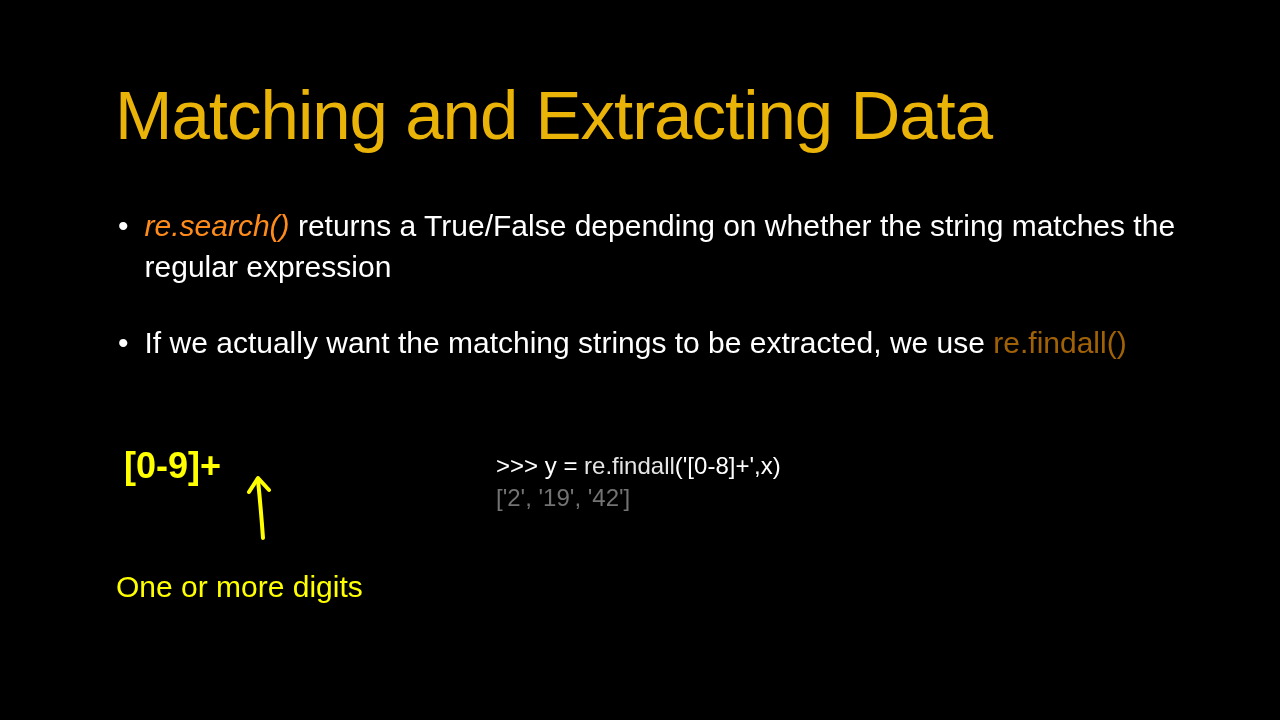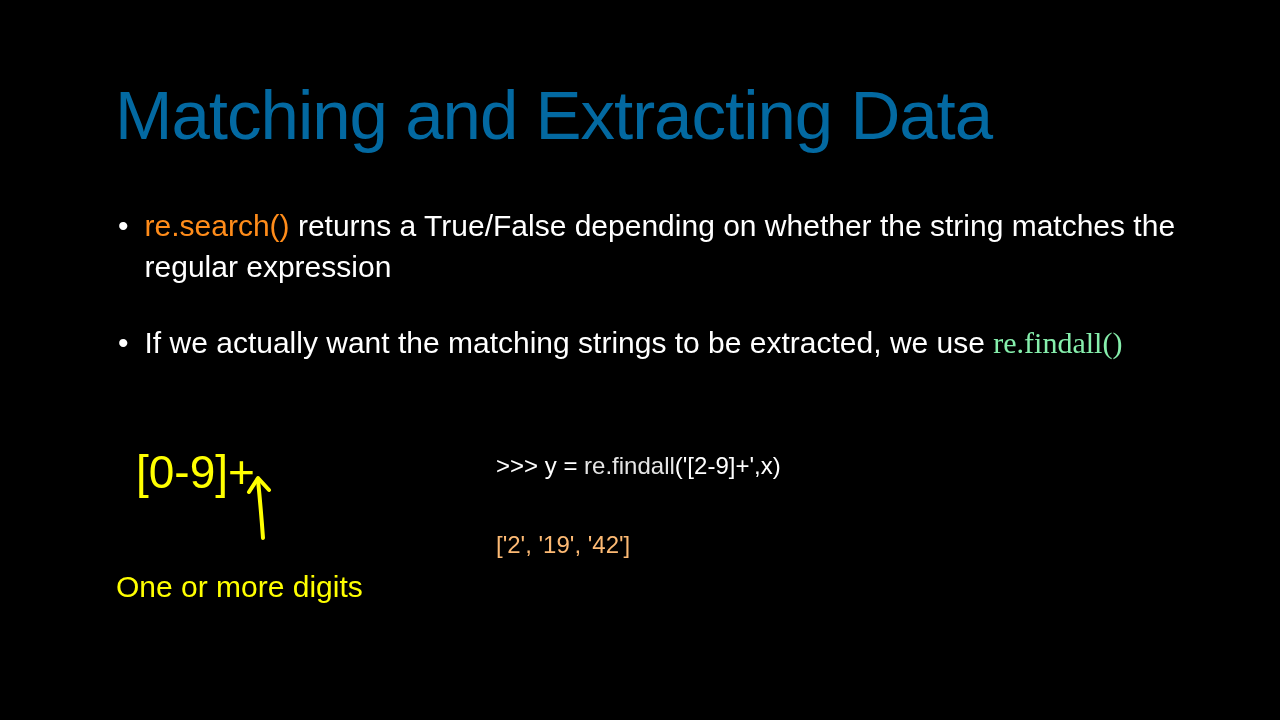--- a/index.html
+++ b/index.html
@@ -11,21 +11,21 @@
     font-family: Arial, Helvetica, sans-serif;
     overflow: hidden;
   }
   .slide {
     width: 1280px;
     height: 720px;
     position: relative;
     box-sizing: border-box;
   }
   .title {
-    color: #0369a1;
+    color: #eab308;
     font-size: 69px;
     font-weight: 400;
     position: absolute;
     top: 76px;
     left: 115px;
     letter-spacing: -1px;
   }
   .bullets {
     position: absolute;
     top: 206px;
@@ -39,36 +39,36 @@
     margin-bottom: 36px;
     display: flex;
   }
   .bullet .dot {
     margin-right: 16px;
     flex-shrink: 0;
   }
   .bullet .txt {
     flex: 1;
   }
-  .h-orange { color: #ff8c1a; }
-  .h-magenta { color: #86efac; font-family: Liberation Serif, serif; }
+  .h-orange { color: #ff8c1a; font-style: italic; }
+  .h-magenta { color: #a16207; }
 
   .regex-block {
     position: absolute;
     left: 100px;
     top: 445px;
     width: 350px;
     text-align: center;
   }
   .regex-pattern {
     color: #ffff00;
-    font-size: 46px;
-    font-weight: 400;
+    font-size: 36px;
+    font-weight: 700;
     text-align: left;
-    margin-left: 36px;
+    margin-left: 24px;
   }
   .arrow-wrap {
     position: absolute;
     left: 143px;
     top: 25px;
   }
   .regex-label {
     color: #ffff00;
     font-size: 30px;
     position: absolute;
@@ -82,21 +82,21 @@
     left: 496px;
     top: 450px;
     font-family: Arial, Helvetica, sans-serif;
     font-size: 24px;
     color: #ffffff;
     line-height: 1.35;
     white-space: nowrap;
   }
   .code-line { }
   .c-yellow { color: #e5e5e5; text-align: center; }
-  .c-cyan { color: #fdba74; margin-top: 47px; }
+  .c-cyan { color: #737373; }
 </style>
 </head>
 <body>
 
 <div class="slide">
 
   <div class="title">Matching and Extracting Data</div>
 
   <div class="bullets">
 
@@ -121,17 +121,17 @@
     <div class="arrow-wrap">
       <svg width="40" height="70" viewBox="0 0 40 70">
         <path d="M 20 68 Q 18 40 15 10" stroke="#ffff00" stroke-width="4" fill="none" stroke-linecap="round"></path>
         <path d="M 6 22 L 15 8 L 26 20" stroke="#ffff00" stroke-width="4" fill="none" stroke-linecap="round" stroke-linejoin="round"></path>
       </svg>
     </div>
     <div class="regex-label">One or more digits</div>
   </div>
 
   <div class="code-block">
-    <div class="code-line"><span>&gt;&gt;&gt; y = </span><span class="c-yellow">re.findall</span><span>('[2-9]+',x)</span></div>
+    <div class="code-line"><span>&gt;&gt;&gt; y = </span><span class="c-yellow">re.findall</span><span>('[0-8]+',x)</span></div>
     <div class="code-line c-cyan">['2', '19', '42']</div>
   </div>
 
 </div>
 
 </body></html>

